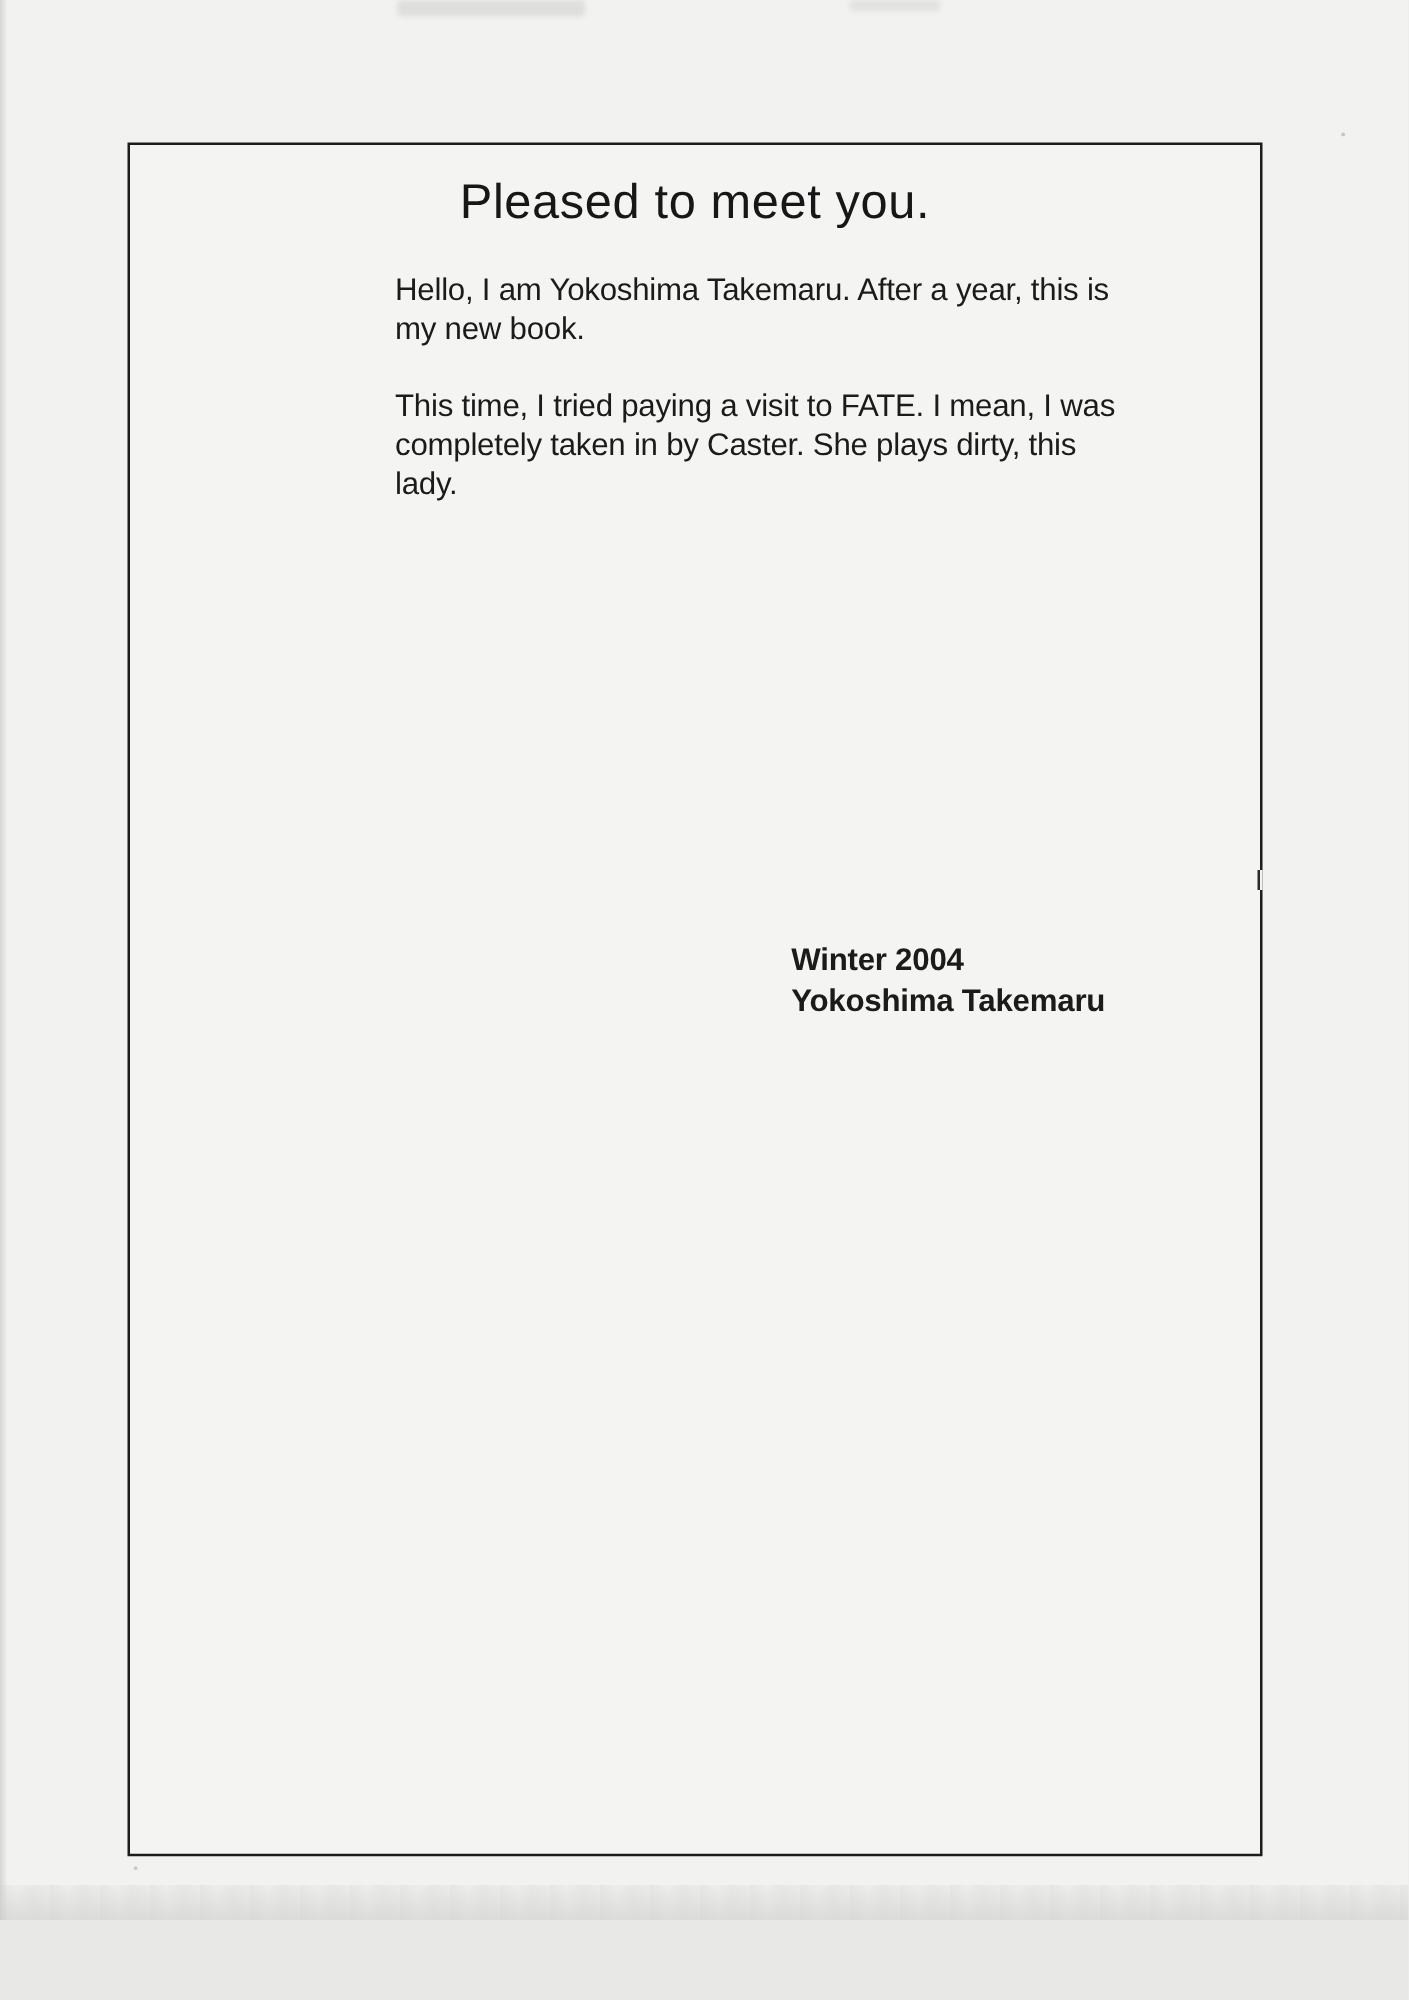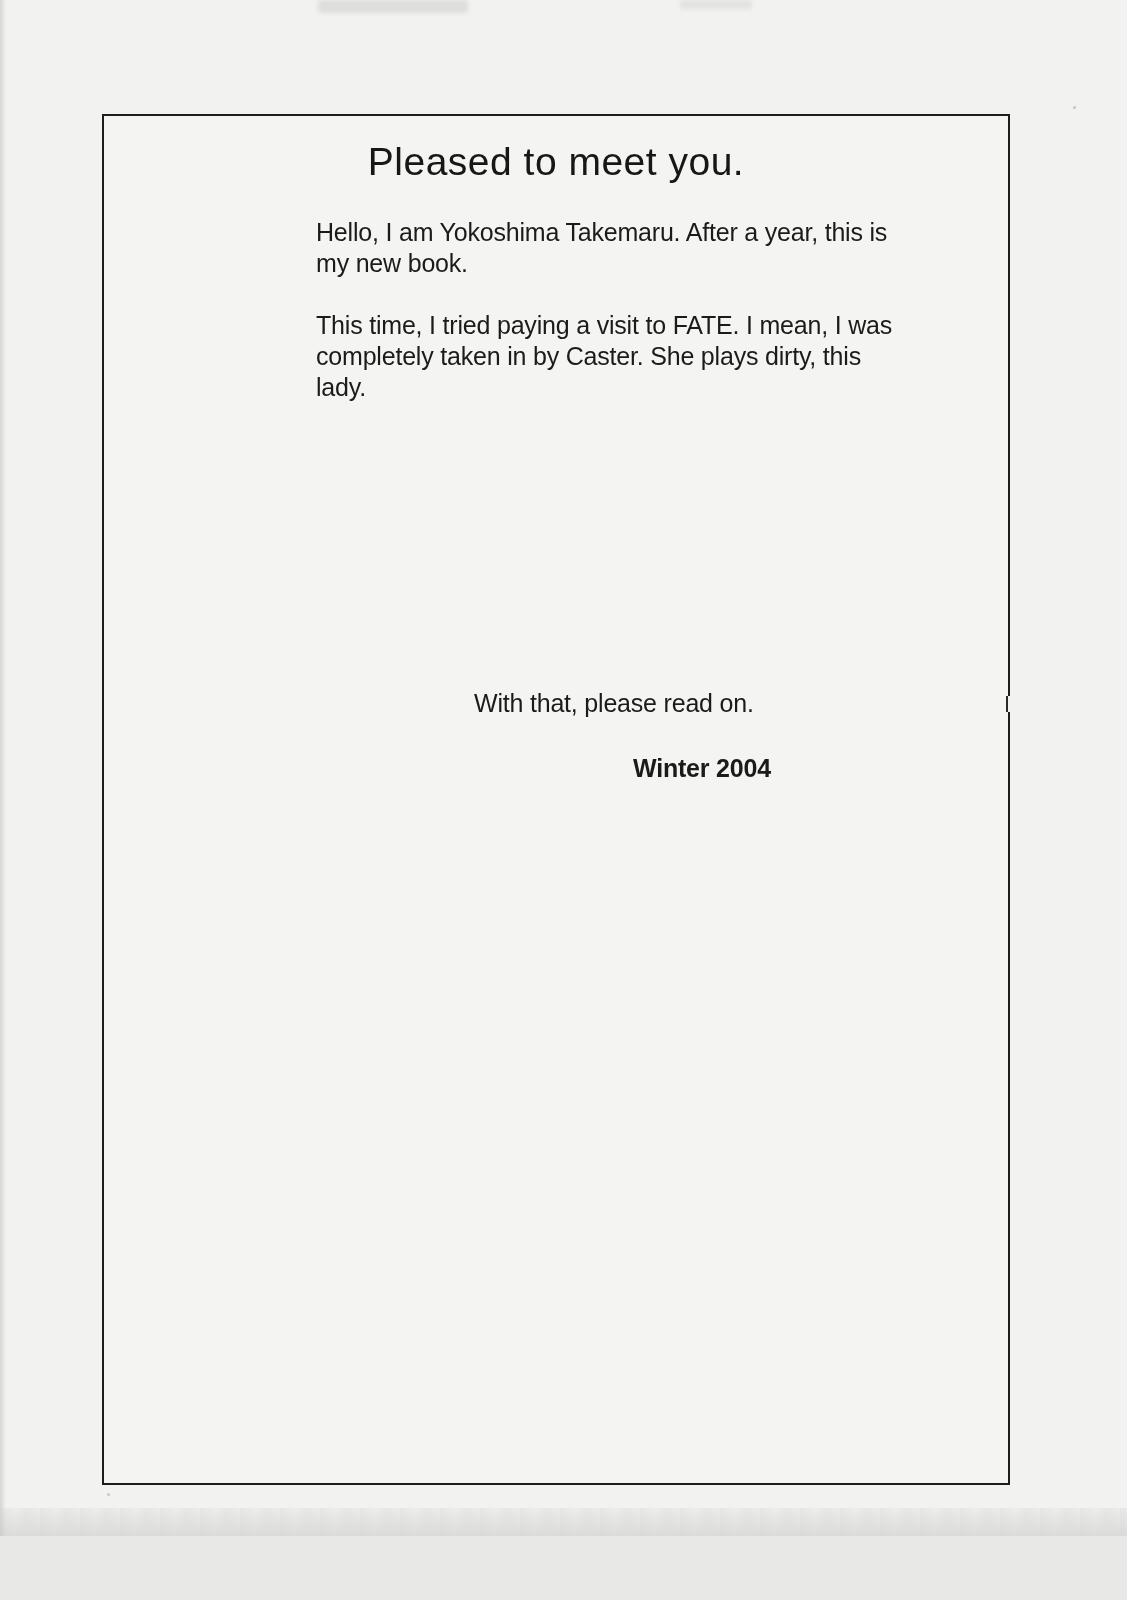--- a/index.html
+++ b/index.html
@@ -148,23 +148,23 @@
     <h1 class="title">Pleased to meet you.</h1>
 
     <div class="body-text">
       <p>Hello, I am Yokoshima Takemaru. After a year, this is
 my new book.</p>
       <p>This time, I tried paying a visit to FATE. I mean, I was
 completely taken in by Caster. She plays dirty, this
 lady.</p>
     </div>
 
-    <div class="closing">With that, please read on.</div>
 
     <div class="signature">
       <div>Winter 2004</div>
+      <div>Yokoshima Takemaru</div>
     </div>
   </div>
 
   <div class="pagenum">4</div>
 
   <div class="edge-bottom"></div>
 </div>
 
 </body></html>

